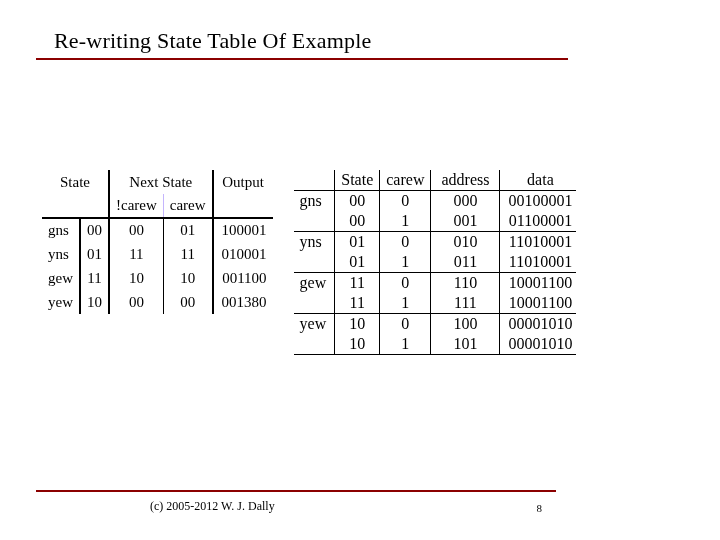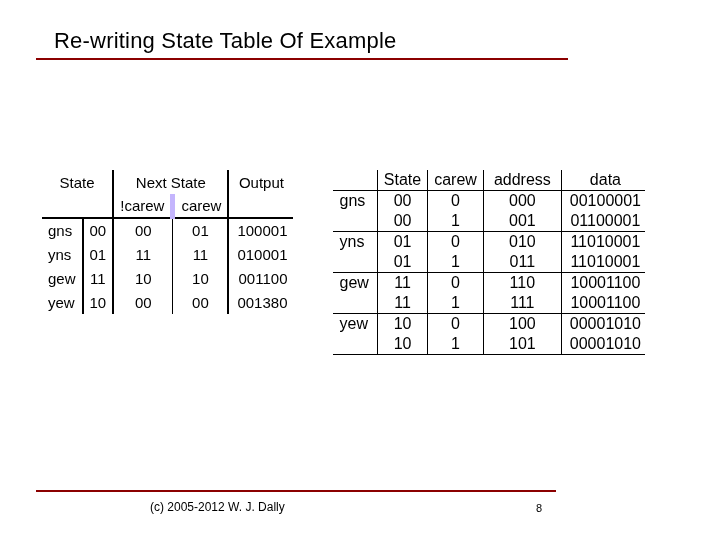--- a/index.html
+++ b/index.html
@@ -11,36 +11,37 @@
     font-family: Arial, Helvetica, sans-serif;
     background: #fff;
     color: #000;
     position: relative;
   }
   .slide {
     width: 592px;
     height: 540px;
     position: relative;
     padding: 28px 24px 0 36px;
+    font-family: Liberation Serif, serif;
   }
   .title-wrap {
     border-bottom: 2px solid #8B0000;
     padding-bottom: 4px;
     margin-bottom: 110px;
   }
   .title {
     font-size: 22px;
     font-weight: 400;
     letter-spacing: 0.2px;
     margin-left: 18px;
   }
   .content {
     display: flex;
     align-items: flex-start;
-    gap: 40px;
+    gap: 21px;
     padding-left: 6px;
   }
   
   .left-tbl {
     border-collapse: collapse;
     font-size: 15px;
   }
   .left-tbl th, .left-tbl td {
     padding: 2px 6px;
     height: 24px;
@@ -50,21 +51,21 @@
     text-align: center;
   }
   .left-tbl .hdr1 th.state { border-right: 2px solid #000; }
   .left-tbl .hdr1 th.next { border-right: 2px solid #000; margin-left: 12px; }
   .left-tbl .hdr2 th {
     font-weight: 400;
     border-bottom: 2px solid #000;
     text-align: center;
   }
   .left-tbl .hdr2 th.blank { border-right: 2px solid #000; border-bottom: 2px solid #000; }
-  .left-tbl .hdr2 th.c1 { border-right: 5px solid #c4b5fd; }
+  .left-tbl .hdr2 th.c1 { border-right: 1px solid #c4b5fd; }
   .left-tbl .hdr2 th.c2 { border-right: 2px solid #000; }
   .left-tbl td.name { border-right: 2px solid #000; text-align: left; }
   .left-tbl td.code { border-right: 2px solid #000; text-align: center; }
   .left-tbl td.nc { text-align: center; border-right: 1px solid #000;}
   .left-tbl td.c  { text-align: center; border-right: 2px solid #000;}
   .left-tbl td.out { text-align: right; padding-left:8px;}
   
   .right-tbl {
     border-collapse: collapse;
     font-size: 16px;

